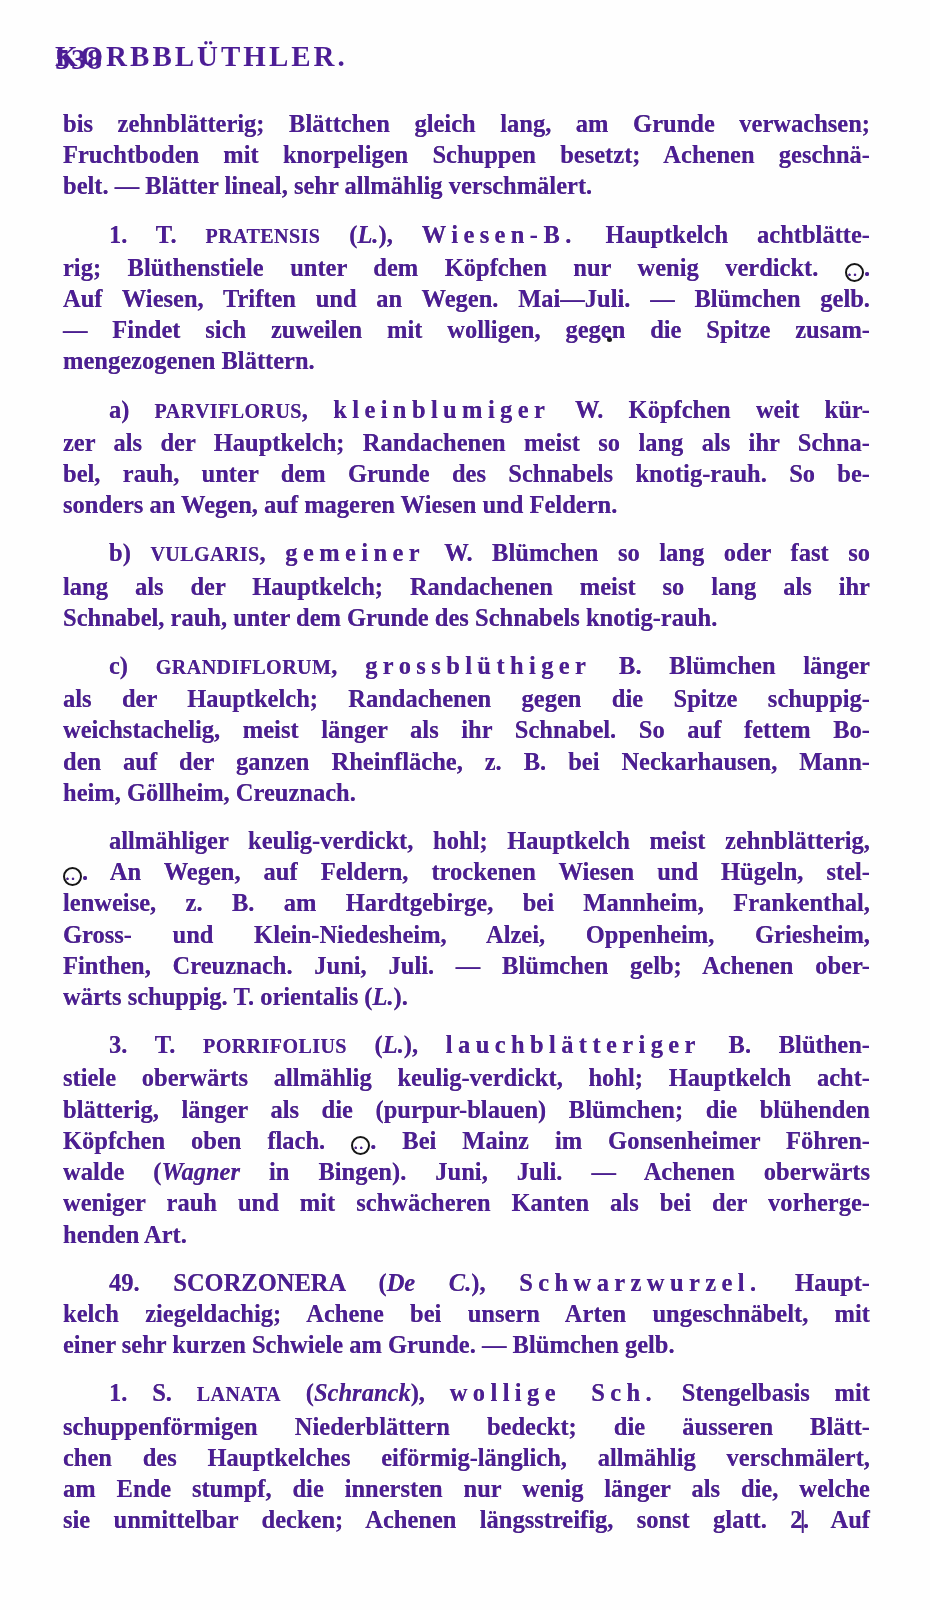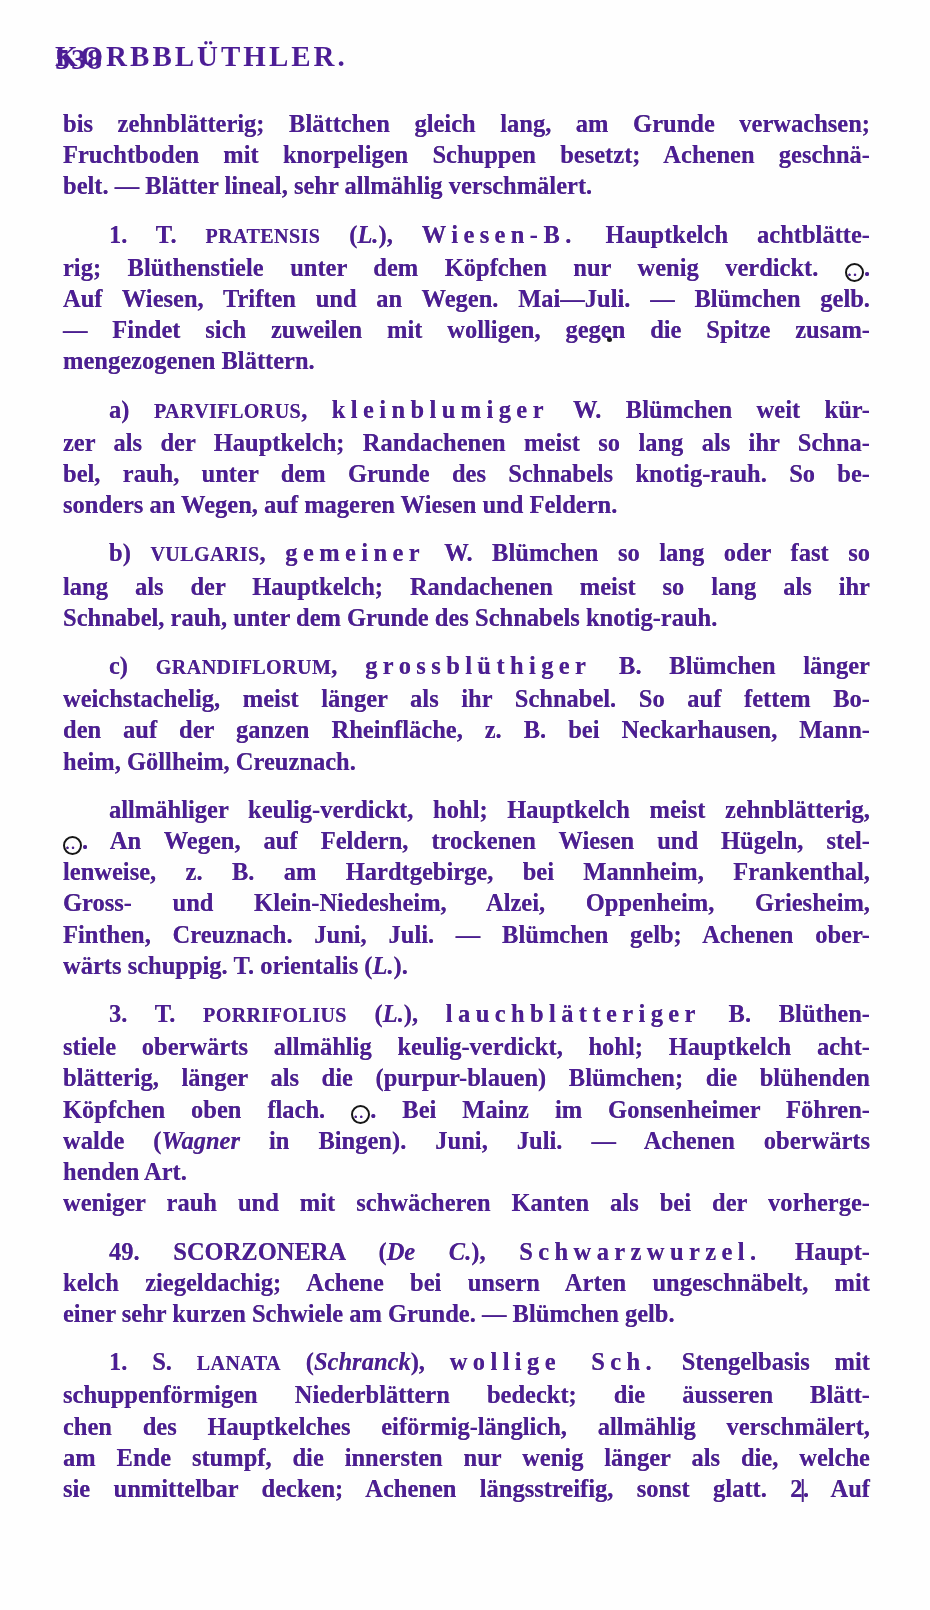--- a/index.html
+++ b/index.html
@@ -48,52 +48,53 @@
         <span class="line last"><span>belt. — Blätter lineal, sehr allmählig verschmälert.</span></span>
       </p>
       <p class="para ind">
         <span class="line"><span>1. T. </span><span class="sc">PRATENSIS</span><span> (</span><span class="it">L.</span><span>), </span><span class="sp">Wiesen-B.</span><span> Hauptkelch achtblätte-</span></span>
         <span class="line"><span>rig; Blüthenstiele unter dem Köpfchen nur wenig verdickt. </span><span class="sym"><span class="symd">··</span></span><span>.</span></span>
         <span class="line"><span>Auf Wiesen, Triften und an Wegen. Mai—Juli. — Blümchen gelb.</span></span>
         <span class="line"><span>— Findet sich zuweilen mit wolligen, gegen die Spitze zusam-</span></span>
         <span class="line last"><span>mengezogenen Blättern.</span></span>
       </p>
       <p class="para ind">
-        <span class="line"><span>a) </span><span class="sc">PARVIFLORUS</span><span>, </span><span class="sp">kleinblumiger</span><span> W. Blümchen weit kür-</span></span>
+        <span class="line"><span>a) </span><span class="sc">PARVIFLORUS</span><span>, </span><span class="sp">kleinblumiger</span><span> W. Köpfchen weit kür-</span></span>
         <span class="line"><span>zer als der Hauptkelch; Randachenen meist so lang als ihr Schna-</span></span>
         <span class="line"><span>bel, rauh, unter dem Grunde des Schnabels knotig-rauh. So be-</span></span>
         <span class="line last"><span>sonders an Wegen, auf mageren Wiesen und Feldern.</span></span>
       </p>
       <p class="para ind">
         <span class="line"><span>b) </span><span class="sc">VULGARIS</span><span>, </span><span class="sp">gemeiner</span><span> W. Blümchen so lang oder fast so</span></span>
         <span class="line"><span>lang als der Hauptkelch; Randachenen meist so lang als ihr</span></span>
         <span class="line last"><span>Schnabel, rauh, unter dem Grunde des Schnabels knotig-rauh.</span></span>
       </p>
       <p class="para ind">
         <span class="line"><span>c) </span><span class="sc">GRANDIFLORUM</span><span>, </span><span class="sp">grossblüthiger</span><span> B. Blümchen länger</span></span>
+        <span class="line"><span>als der Hauptkelch; Randachenen gegen die Spitze schuppig-</span></span>
         <span class="line"><span>weichstachelig, meist länger als ihr Schnabel. So auf fettem Bo-</span></span>
         <span class="line"><span>den auf der ganzen Rheinfläche, z. B. bei Neckarhausen, Mann-</span></span>
         <span class="line last"><span>heim, Göllheim, Creuznach.</span></span>
       </p>
       <p class="para ind">
         <span class="line"><span>allmähliger keulig-verdickt, hohl; Hauptkelch meist zehnblätterig,</span></span>
         <span class="line"><span class="sym"><span class="symd">··</span></span><span>. An Wegen, auf Feldern, trockenen Wiesen und Hügeln, stel-</span></span>
         <span class="line"><span>lenweise, z. B. am Hardtgebirge, bei Mannheim, Frankenthal,</span></span>
         <span class="line"><span>Gross- und Klein-Niedesheim, Alzei, Oppenheim, Griesheim,</span></span>
         <span class="line"><span>Finthen, Creuznach. Juni, Juli. — Blümchen gelb; Achenen ober-</span></span>
         <span class="line last"><span>wärts schuppig. T. orientalis (</span><span class="it">L.</span><span>).</span></span>
       </p>
       <p class="para ind">
         <span class="line"><span>3. T. </span><span class="sc">PORRIFOLIUS</span><span> (</span><span class="it">L.</span><span>), </span><span class="sp">lauchblätteriger</span><span> B. Blüthen-</span></span>
         <span class="line"><span>stiele oberwärts allmählig keulig-verdickt, hohl; Hauptkelch acht-</span></span>
         <span class="line"><span>blätterig, länger als die (purpur-blauen) Blümchen; die blühenden</span></span>
         <span class="line"><span>Köpfchen oben flach. </span><span class="sym"><span class="symd">··</span></span><span>. Bei Mainz im Gonsenheimer Föhren-</span></span>
         <span class="line"><span>walde (</span><span class="it">Wagner</span><span> in Bingen). Juni, Juli. — Achenen oberwärts</span></span>
+        <span class="line"><span>weniger rauh und mit schwächeren Kanten als bei der vorherge-</span></span>
         <span class="line last"><span>henden Art.</span></span>
-        <span class="line"><span>weniger rauh und mit schwächeren Kanten als bei der vorherge-</span></span>
       </p>
       <p class="para ind">
         <span class="line"><span>49. SCORZONERA (</span><span class="it">De C.</span><span>), </span><span class="sp">Schwarzwurzel.</span><span> Haupt-</span></span>
         <span class="line"><span>kelch ziegeldachig; Achene bei unsern Arten ungeschnäbelt, mit</span></span>
         <span class="line last"><span>einer sehr kurzen Schwiele am Grunde. — Blümchen gelb.</span></span>
       </p>
       <p class="para ind">
         <span class="line"><span>1. S. </span><span class="sc">LANATA</span><span> (</span><span class="it">Schranck</span><span>), </span><span class="sp">wollige Sch.</span><span> Stengelbasis mit</span></span>
         <span class="line"><span>schuppenförmigen Niederblättern bedeckt; die äusseren Blätt-</span></span>
         <span class="line"><span>chen des Hauptkelches eiförmig-länglich, allmählig verschmälert,</span></span>

